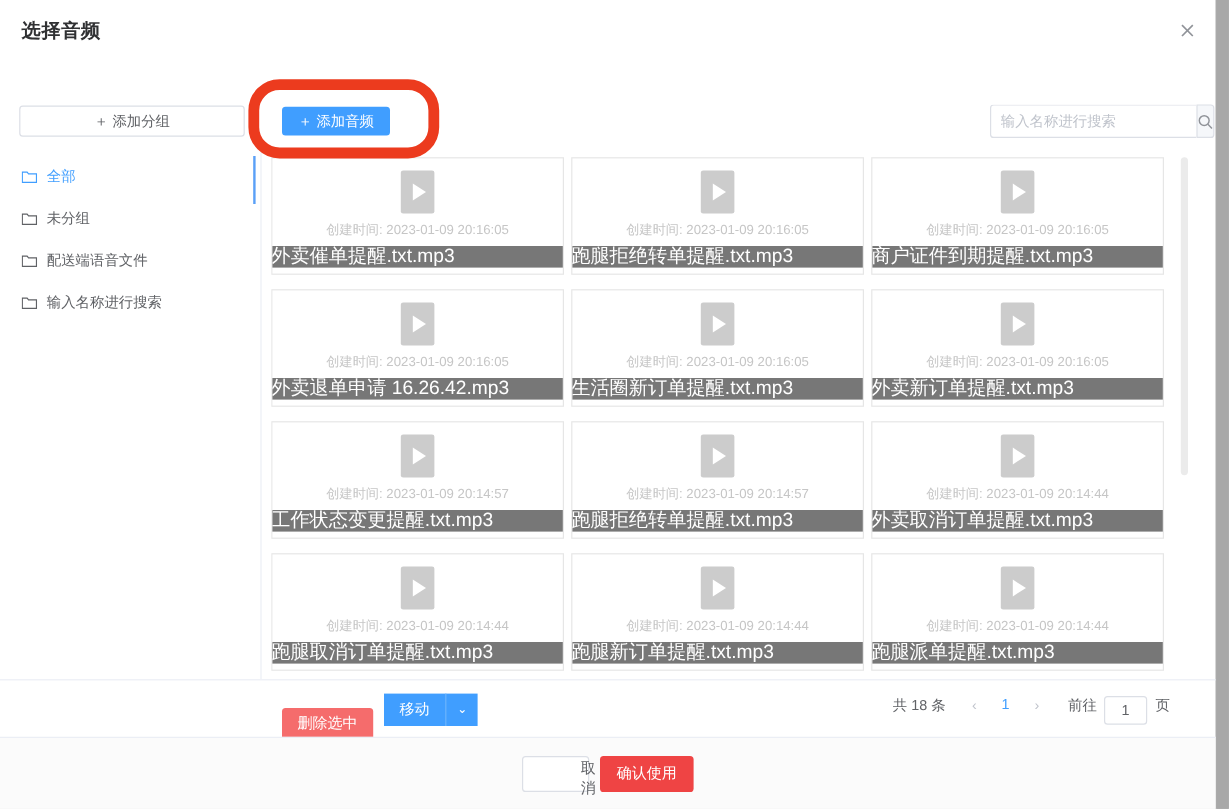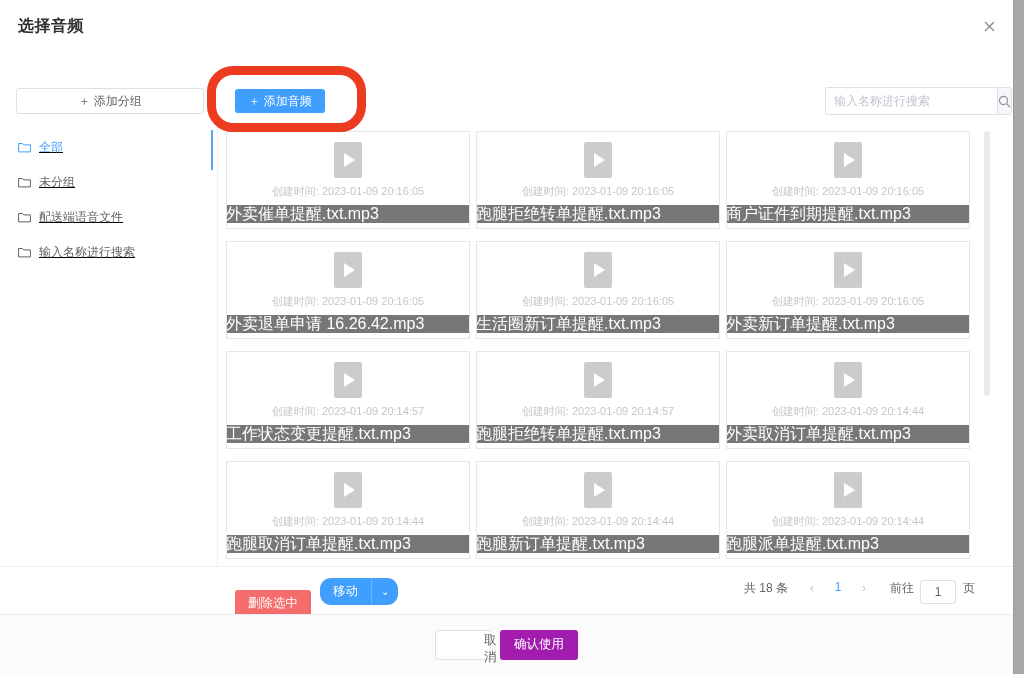--- a/index.html
+++ b/index.html
@@ -75,21 +75,20 @@
     width: 36px; height: 28px; border: 1px solid #dcdfe6;
     border-radius: 0 3px 3px 0; background: #f5f7fa;
     color: #909399; cursor: pointer; padding: 0;
     display: flex; align-items: center; justify-content: center;
   }
 
   
   .sidebar {
     position: absolute; left: 0; top: 126px; width: 218px; height: 440px;
     border-right: 1px solid #ebeef5;
-    text-decoration: underline;
   }
   .group-item {
     display: flex; align-items: center; gap: 8px;
     height: 30px; padding-left: 18px; cursor: pointer;
     font-size: 12px; color: #606266;
   }
   .group-item.active { color: #409eff; }
   .group-item .folder { width: 13px; height: 11px; flex: none; }
   .active-indicator {
     position: absolute; left: 211px; top: 4px;
@@ -151,21 +150,21 @@
     border-top: 1px solid #ebeef5;
   }
   .btn-delete {
     position: absolute; left: 235px; top: 23px;
     width: 76px; height: 27px; background: #f56c6c; border: none;
     border-radius: 3px; color: #fff; font-size: 12.5px; cursor: pointer;
     font-family: inherit;
   }
   .btn-move {
     position: absolute; left: 320px; top: 11px;
-    height: 27px; background: #409eff; border: none; border-radius: 11px;
+    height: 27px; background: #409eff; border: none; border-radius: 0;
     display: flex; align-items: center; cursor: pointer; padding: 0;
   }
   .btn-move .label {
     padding: 0 13px; color: #fff; font-size: 12.5px;
     border-right: 1px solid #6cb4fd; line-height: 27px;
   }
   .btn-move .caret {
     padding: 0 9px; color: #fff; font-size: 10px; line-height: 27px;
   }
   .pagination {
@@ -196,21 +195,21 @@
     position: absolute; left: 0; top: 614px; width: 1013px; height: 60px;
     background: #fbfbfb; border-top: 1px solid #ebeef5;
     display: flex; align-items: center; justify-content: center; gap: 9px;
   }
   .btn-cancel {
     width: 54px; height: 30px; background: #fff;
     border: 1px solid #dcdfe6; border-radius: 3px;
     font-size: 12.5px; color: #606266; cursor: pointer; font-family: inherit; padding-left: 48px;
   }
   .btn-confirm {
-    width: 78px; height: 30px; background: #a21caf; border: none;
+    width: 78px; height: 30px; background: #ef4444; border: none;
     border-radius: 3px; font-size: 12.5px; color: #fff; cursor: pointer;
     font-family: inherit;
   }
 
   
   .annotation {
     position: absolute; left: 207px; top: 66px;
     width: 159px; height: 66px;
     border: 9px solid #ec3b1e; border-radius: 26px;
     pointer-events: none;

